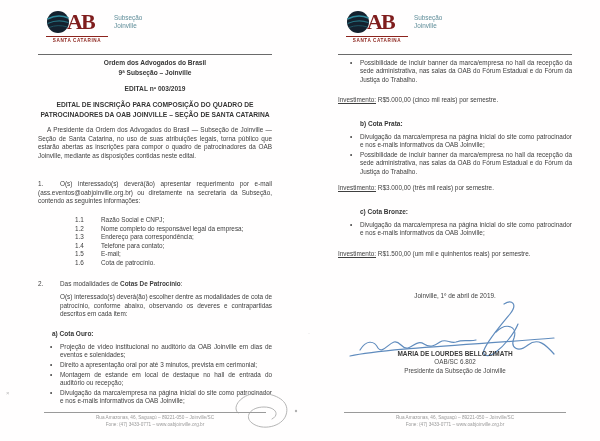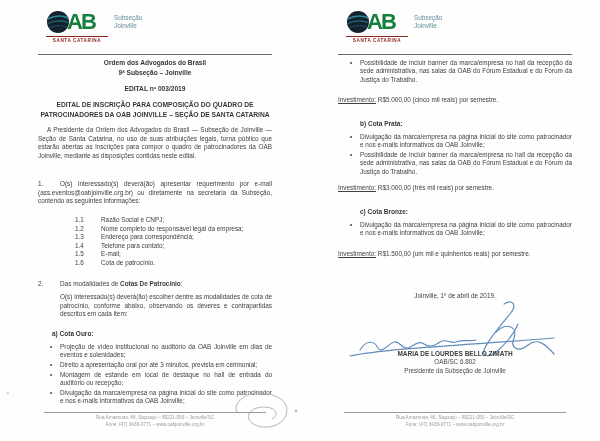--- a/index.html
+++ b/index.html
@@ -6,22 +6,22 @@
   body{width:600px;height:441px;position:relative;overflow:hidden;
        font-family:"Liberation Sans","DejaVu Sans",sans-serif;color:#404040;}
   .page{position:absolute;top:0;width:300px;height:441px;background:#fffefe;}
   .page-left{left:0;}
   .page-right{left:300px;}
 
   
   .logo{position:absolute;top:9px;left:46px;width:120px;}
   .logo-mark{display:flex;align-items:center;height:26px;}
   .globe{width:24px;height:24px;display:inline-block;}
-  .oab-ab{font-weight:800;font-size:22px;line-height:22px;color:#15803d;
-          letter-spacing:-2px;margin-left:-3px;font-family:Liberation Sans, sans-serif;}
+  .oab-ab{font-weight:800;font-size:22px;line-height:22px;color:#7f1d1d;
+          letter-spacing:-2px;margin-left:-3px;font-family:Liberation Serif, serif;}
   .logo-region{font-size:4.6px;font-weight:bold;color:#8c241d;letter-spacing:.6px;
                border-top:1px solid #8c241d;width:62px;padding-top:1px;margin-top:1px;text-align:center;}
   .logo-sub{position:absolute;left:68px;top:5px;font-size:6.4px;line-height:7.6px;color:#5f8d99;}
 
   
   .abs{position:absolute;left:38px;right:28px;}
   .center{text-align:center;}
   .bold{font-weight:bold;color:#363636;}
   .rule{border-top:1px solid #6a6a6a;height:0;}
   .hdr{font-size:6.6px;line-height:10px;}

